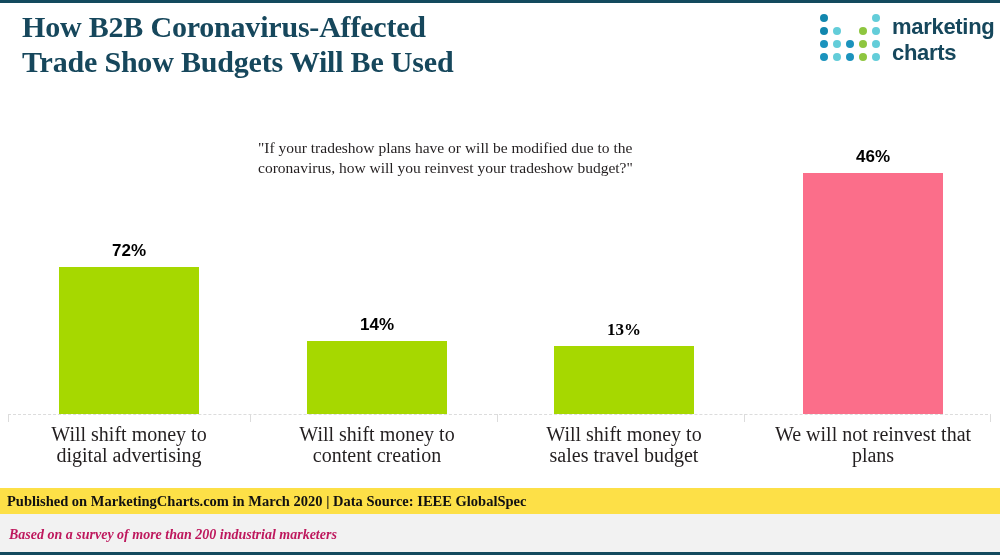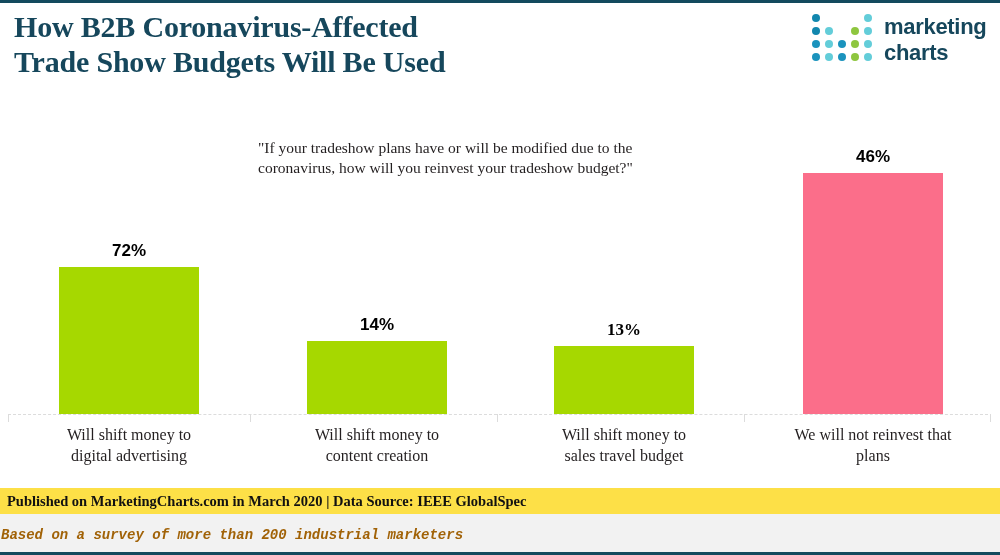--- a/index.html
+++ b/index.html
@@ -15,21 +15,21 @@
     overflow: hidden;
     border-top: 3px solid #134a5e;
     border-bottom: 3px solid #134a5e;
     box-sizing: border-box;
     font-family: "Liberation Serif", serif;
   }
 
   
   #header {
     position: absolute;
-    left: 0; top: 0;
+    left: 8px; top: 0;
     width: 832px;
     height: 86px;
   }
   #chart-title {
     position: absolute;
     left: 14px;
     top: 6px;
     width: 760px;
     font-family: "Liberation Serif", serif;
     font-weight: bold;
@@ -118,21 +118,21 @@
     position: absolute;
     bottom: 52px;
     width: 0;
     height: 8px;
     border-left: 1.5px solid #dcdcdc;
   }
   .cat-label {
     position: absolute;
     bottom: 8px;
     font-family: "Liberation Serif", serif;
-    font-size: 16px;
+    font-size: 20px;
     line-height: 21px;
     color: #231f20;
     text-align: center;
     transform: translateX(-50%);
     white-space: pre-line;
   }
 
   
   #footer-source {
     position: absolute;
@@ -155,26 +155,26 @@
     position: absolute;
     left: 0;
     top: 511px;
     width: 1000px;
     height: 41px;
     background: #f2f2f2;
     display: flex;
     align-items: center;
   }
   #footer-note-text {
-    font-family: Liberation Mono, monospace;
+    font-family: Liberation Serif, serif;
     font-style: italic;
     font-weight: bold;
     font-size: 14px;
-    color: #a16207;
-    padding-left: 1px;
+    color: #be185d;
+    padding-left: 9px;
   }
 </style>
 </head>
 <body>
 
 <div id="page">
 
   <div id="header">
     <div id="chart-title">How B2B Coronavirus-Affected
 Trade Show Budgets Will Be Used</div>

